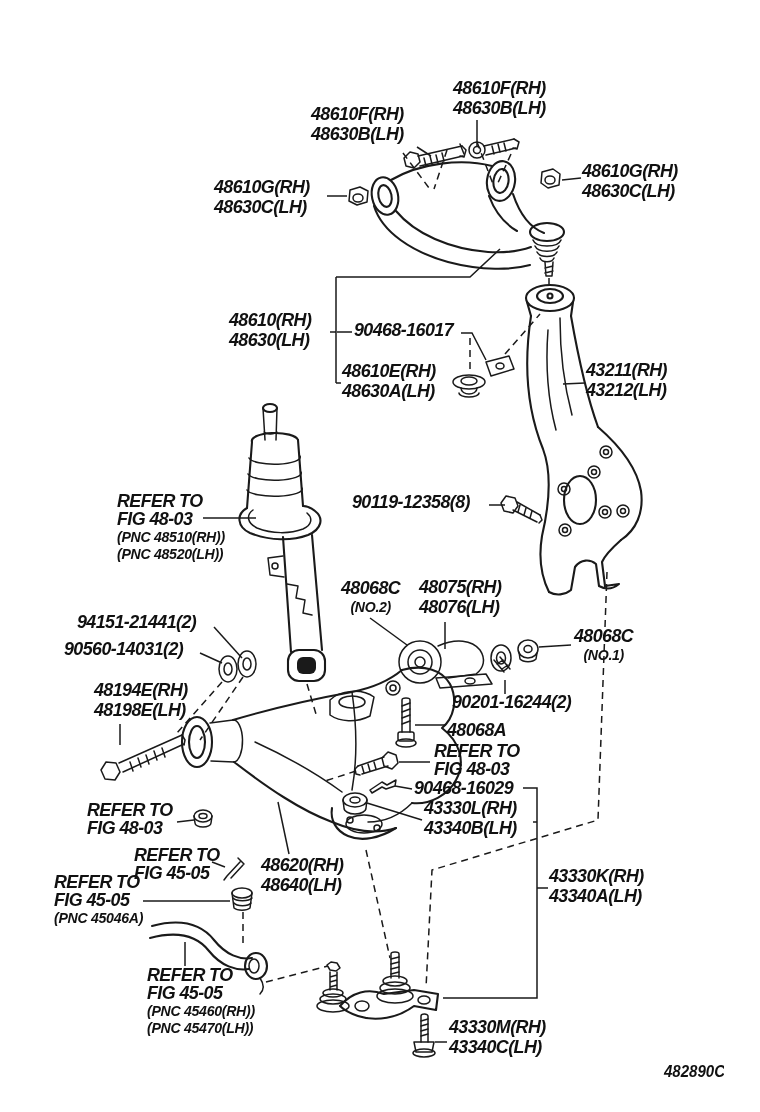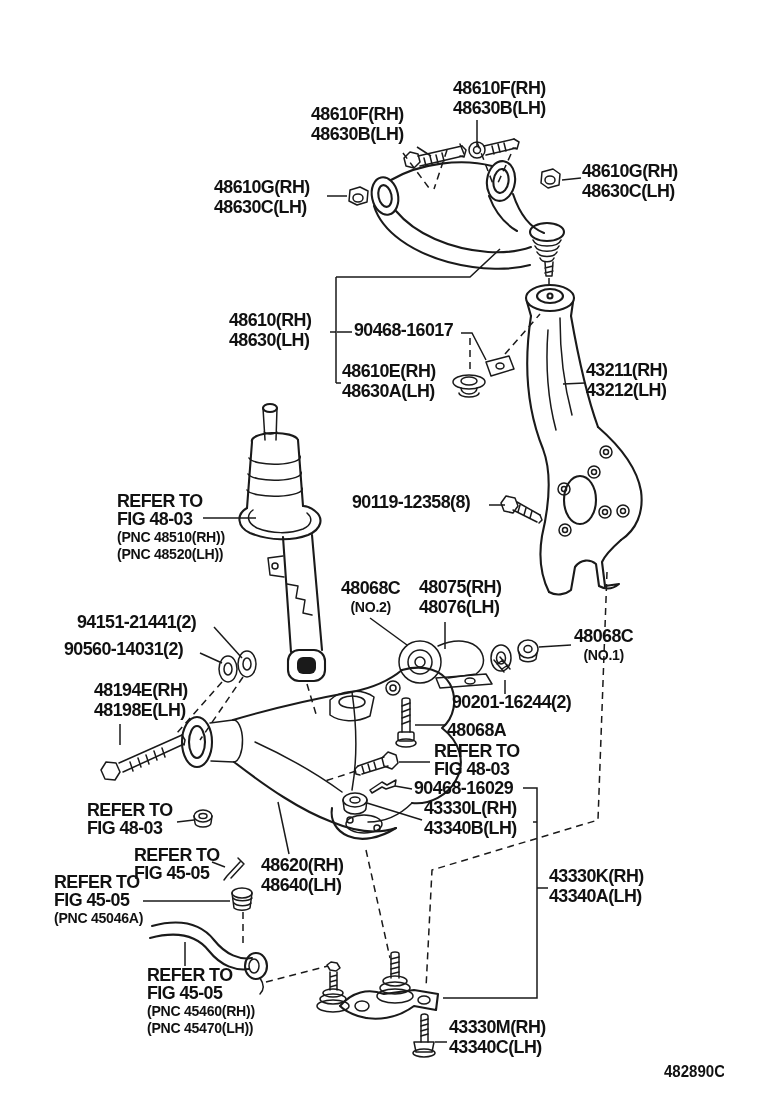--- a/index.html
+++ b/index.html
@@ -1,17 +1,17 @@
 <!DOCTYPE html>
 <html><head>
 <meta charset="utf-8">
 <style>
   html,body{margin:0;padding:0;background:#fff;}
   #stage{position:relative;width:724px;height:1112px;background:var(--bg,#fff);overflow:hidden;
-         font-family:"Liberation Sans",sans-serif;}
+         font-family:"Liberation Sans",sans-serif;font-style:italic;}
   #art{position:absolute;left:0;top:0;}
   .lbl{position:absolute;font-weight:700;font-size:19px;line-height:20px;letter-spacing:-0.6px;
        color:#111;white-space:nowrap;transform:scaleX(0.94);transform-origin:left top;}
   .lbl.tight{line-height:18px;}
   .lbl .sm{font-size:15px;line-height:17px;letter-spacing:-0.3px;}
   .lbl .ind{margin-left:10px;}
   .code{font-size:16px;letter-spacing:0;}
   svg .part{stroke:var(--ink,#1a1a1a);stroke-width:2.1;fill:none;stroke-linecap:round;stroke-linejoin:round;}
   svg .fine{stroke-width:1.5;}
   svg .leader{stroke:var(--ink,#1a1a1a);stroke-width:1.5;fill:none;}

